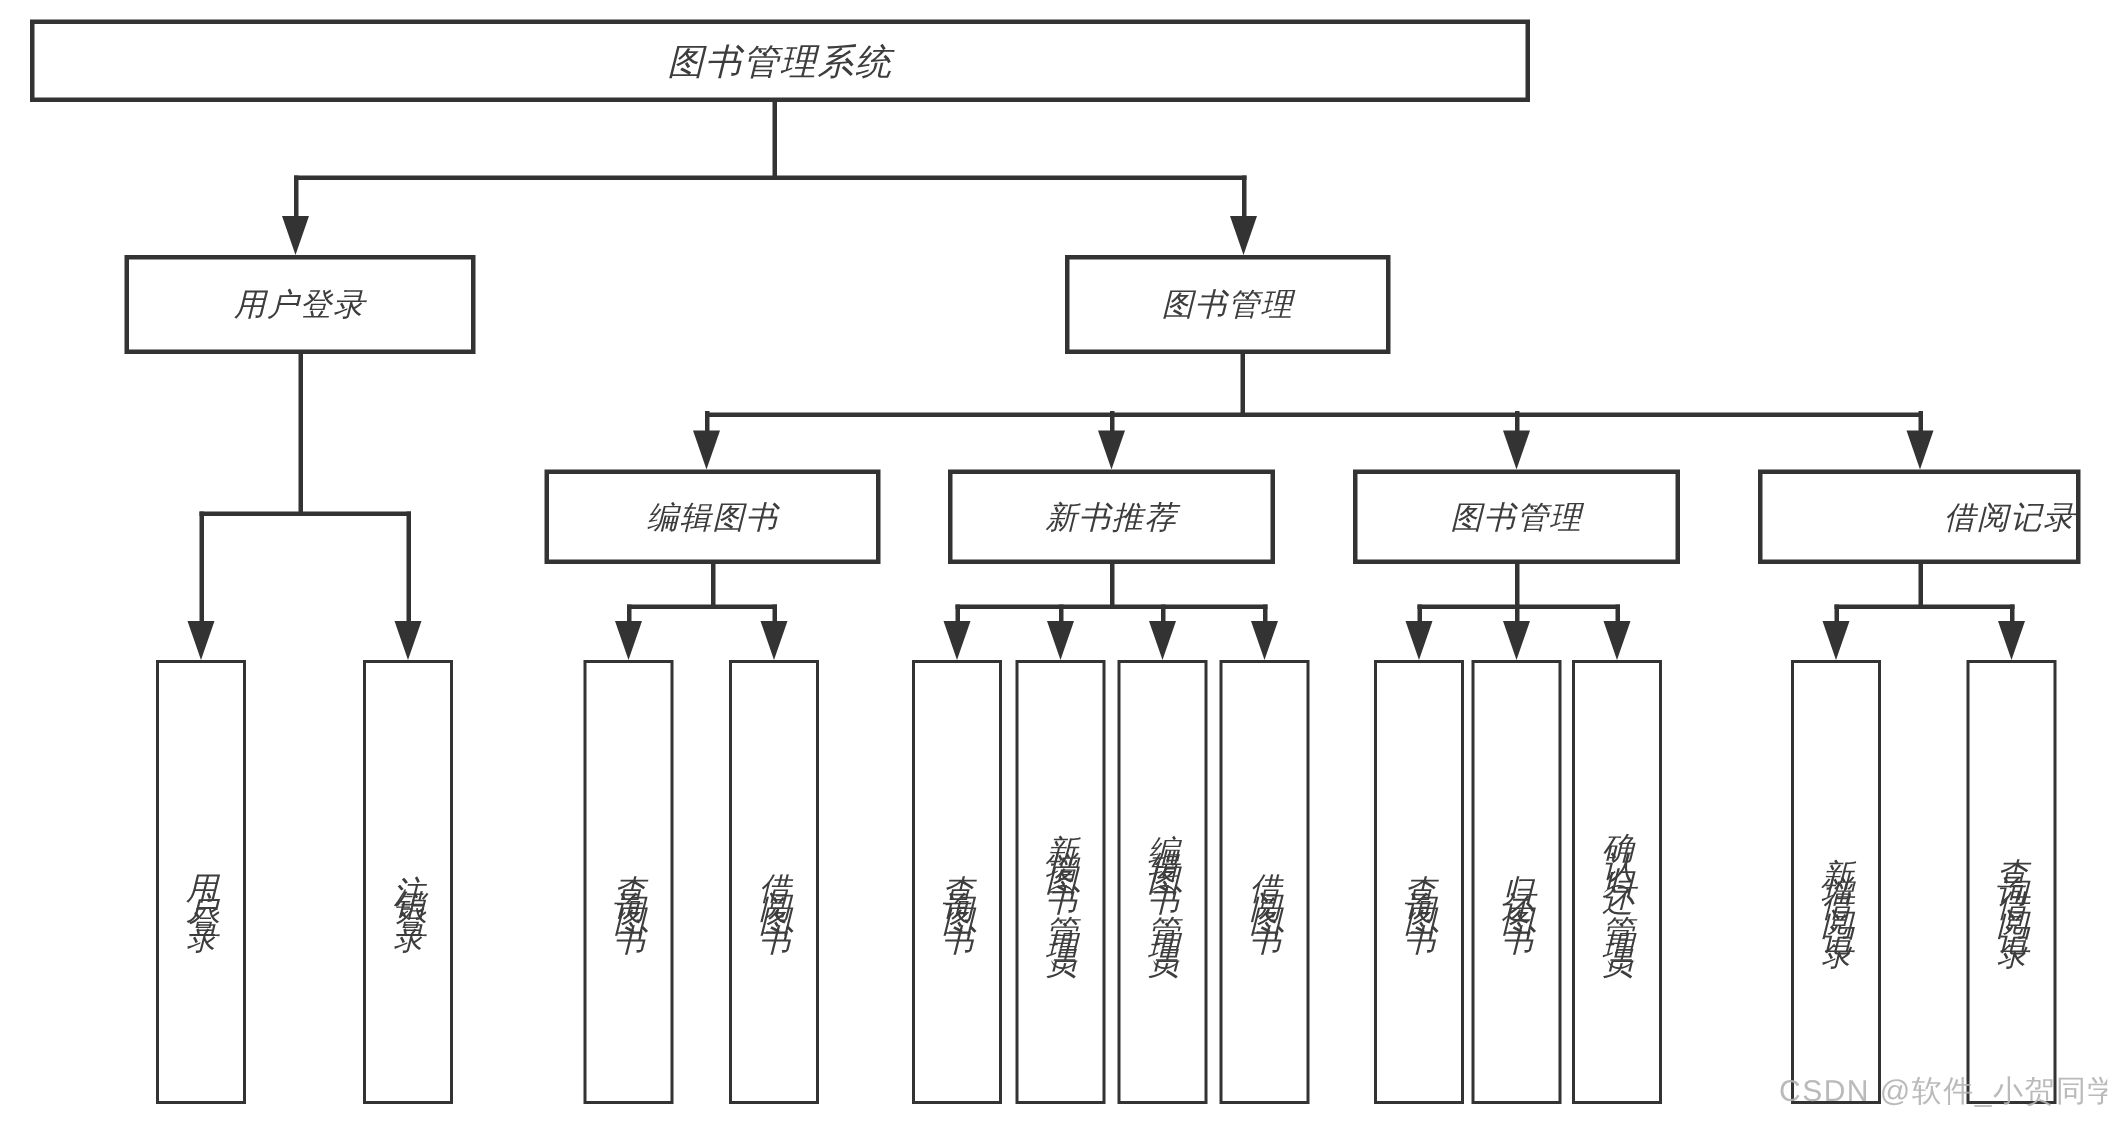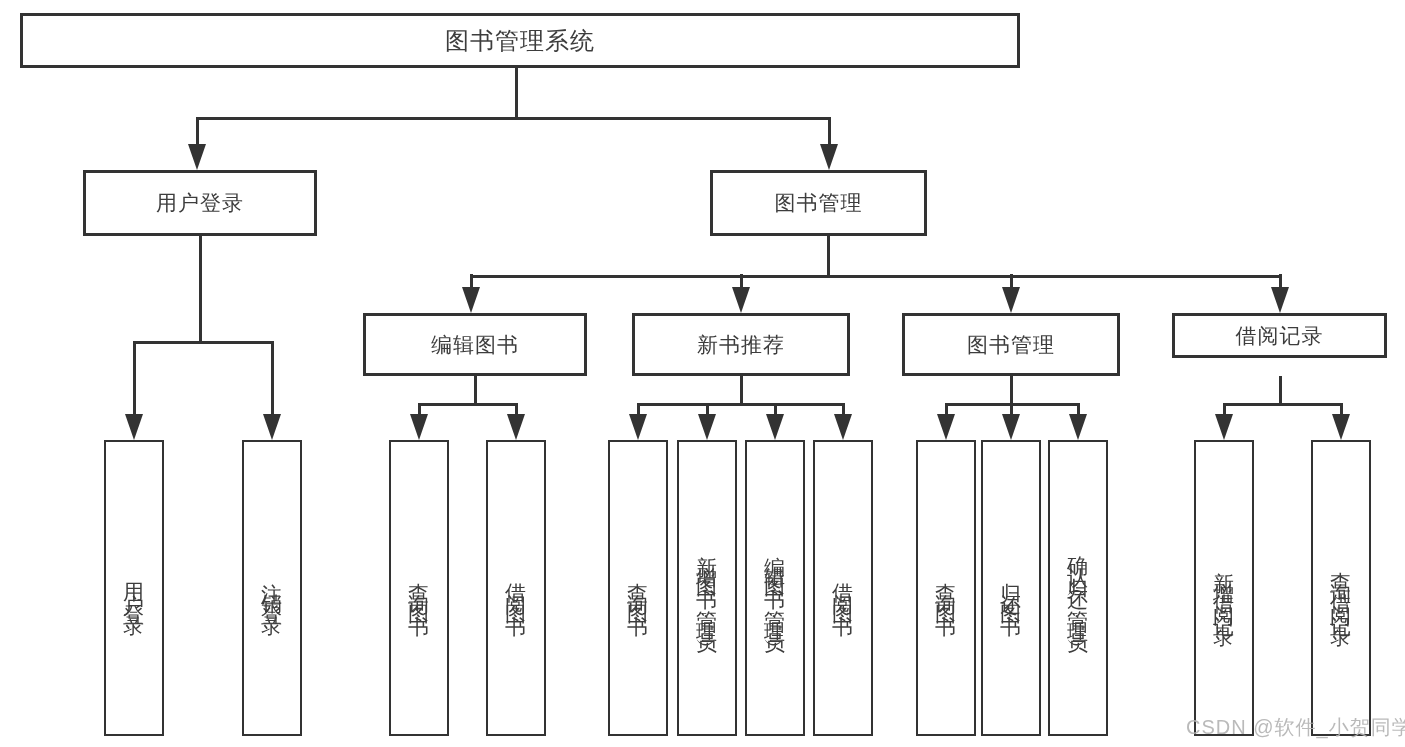--- a/index.html
+++ b/index.html
@@ -17,20 +17,21 @@
     background: #ffffff;
     border: 3px solid var(--line, #333333);
     display: flex;
     align-items: center;
     justify-content: center;
     color: var(--text, #3d3d3d);
     font-size: 21px;
     letter-spacing: 1px;
     text-align: center;
     z-index: 2;
+    font-style: italic;
   }
   .node.root { font-size: 24px; border-width: 3px; }
   .node.leaf {
     border-width: 2px;
     font-size: 21px;
   }
   .node.leaf .vlabel {
     writing-mode: vertical-rl;
     letter-spacing: 11px;
     line-height: 1;
@@ -132,21 +133,21 @@
       </div>
       <div class="node" style="left: 363px; top: 313px; width: 224px; height: 63px;">
         <span class="hlabel">编辑图书</span>
       </div>
       <div class="node" style="left: 632px; top: 313px; width: 218px; height: 63px;">
         <span class="hlabel">新书推荐</span>
       </div>
       <div class="node" style="left: 902px; top: 313px; width: 218px; height: 63px;">
         <span class="hlabel">图书管理</span>
       </div>
-      <div class="node" style="left: 1172px; top: 313px; width: 215px; height: 45px;">
+      <div class="node" style="left: 1172px; top: 313px; width: 215px; height: 63px; justify-content: flex-end;">
         <span class="hlabel">借阅记录</span>
       </div>
       <div class="node leaf" style="left: 104px; top: 440px; width: 60px; height: 296px;">
         <span class="vlabel">用户登录</span>
       </div>
       <div class="node leaf" style="left: 242px; top: 440px; width: 60px; height: 296px;">
         <span class="vlabel">注销登录</span>
       </div>
       <div class="node leaf" style="left: 389px; top: 440px; width: 60px; height: 296px;">
         <span class="vlabel">查询图书</span>

